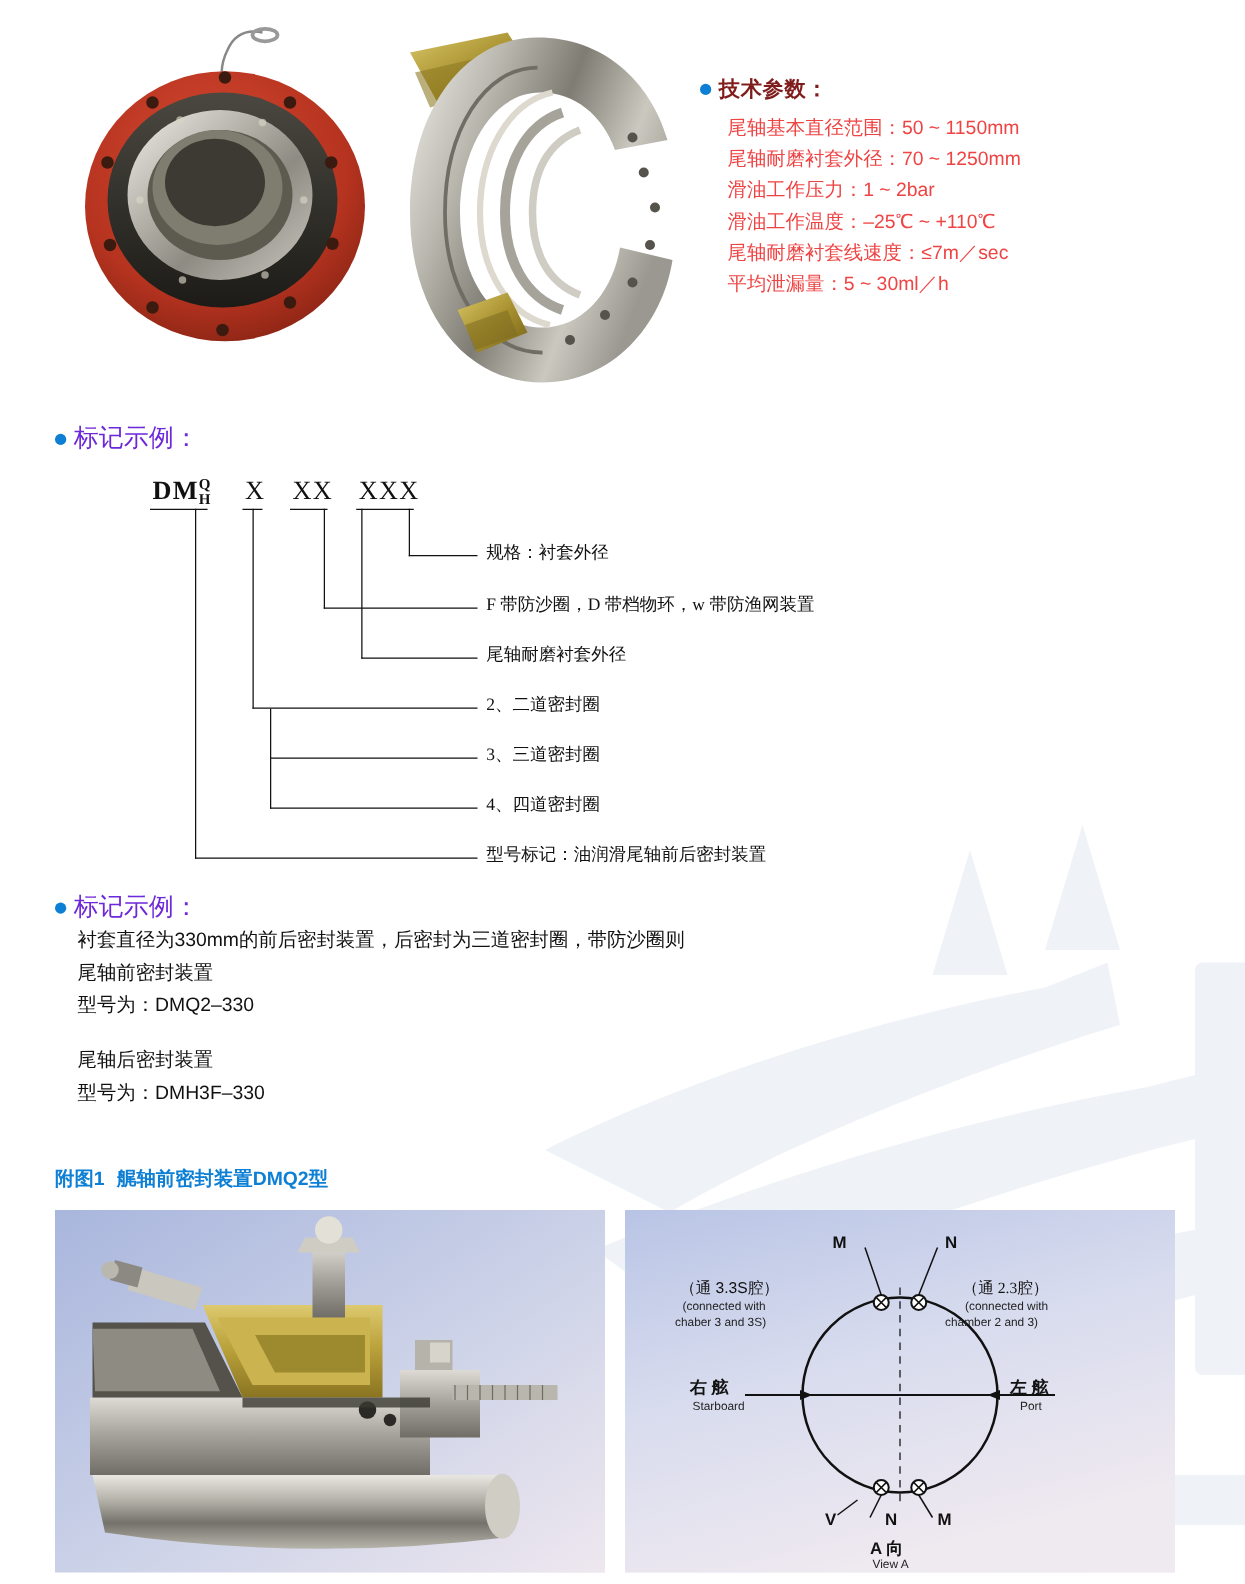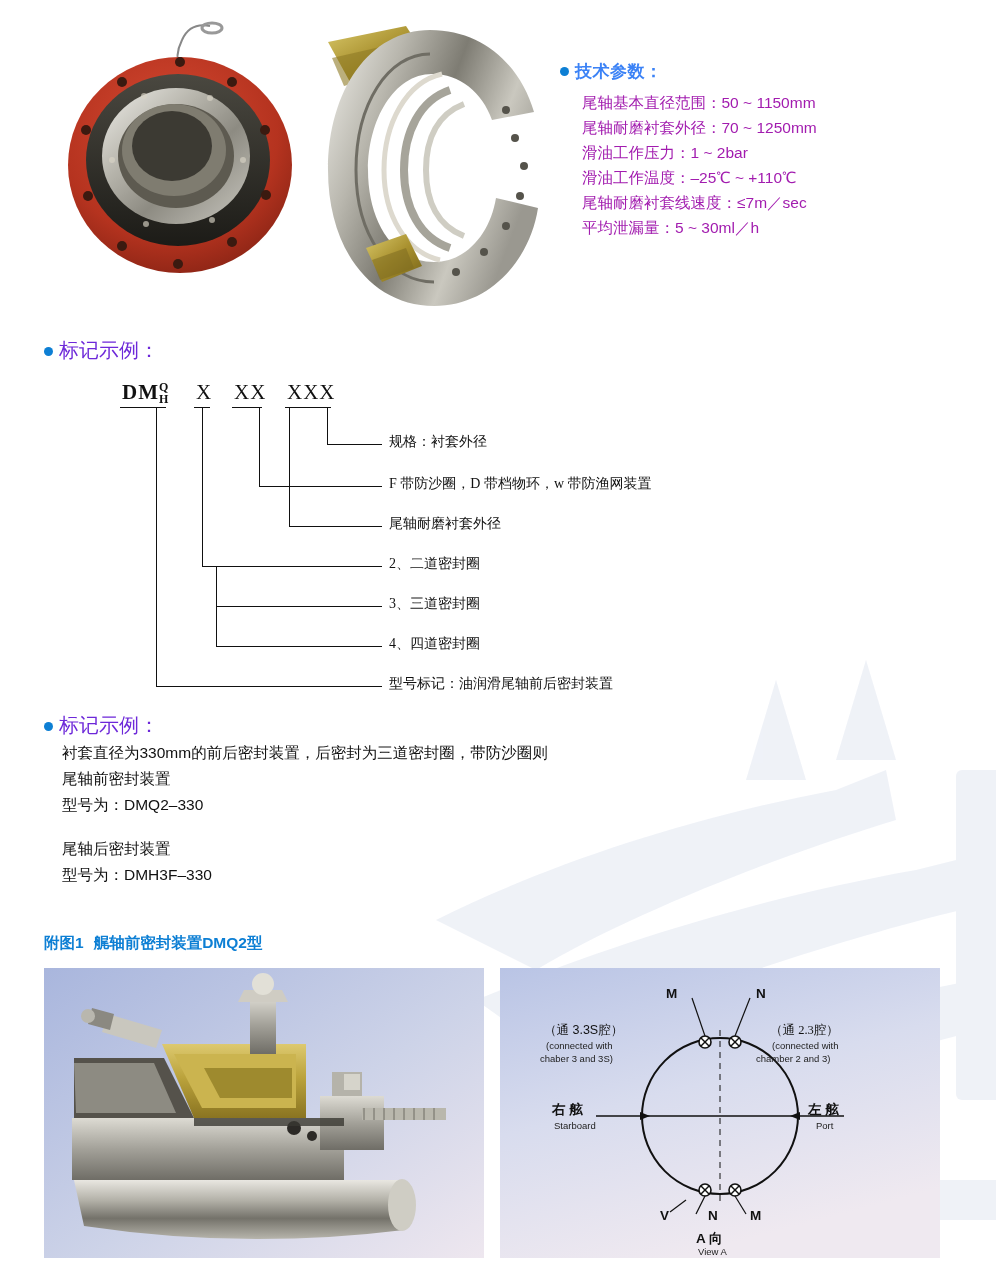--- a/index.html
+++ b/index.html
@@ -53,42 +53,42 @@
   
   .spec-block {
     position: absolute;
     left: 560px;
     top: 60px;
     width: 420px;
   }
   .bullet-head {
     font-size: 17px;
     font-weight: bold;
-    color: #3b82f6;
+    color: #7f1d1d;
     letter-spacing: .5px;
     line-height: 1.4;
   }
   .bullet-dot {
     display: inline-block;
     width: 9px;
     height: 9px;
     border-radius: 50%;
     background: #0d7fd4;
     margin-right: 6px;
     vertical-align: 1px;
   }
   .spec-list {
     margin: 6px 0 0 22px;
     padding: 0;
     list-style: none;
   }
   .spec-list li {
     font-size: 15.5px;
     line-height: 25px;
-    color: #a21caf;
+    color: #ef4444;
     white-space: nowrap;
   }
 
   
   .sec-head {
     position: absolute;
     font-size: 20px;
     font-weight: normal;
     color: #6d28d9;
   }

